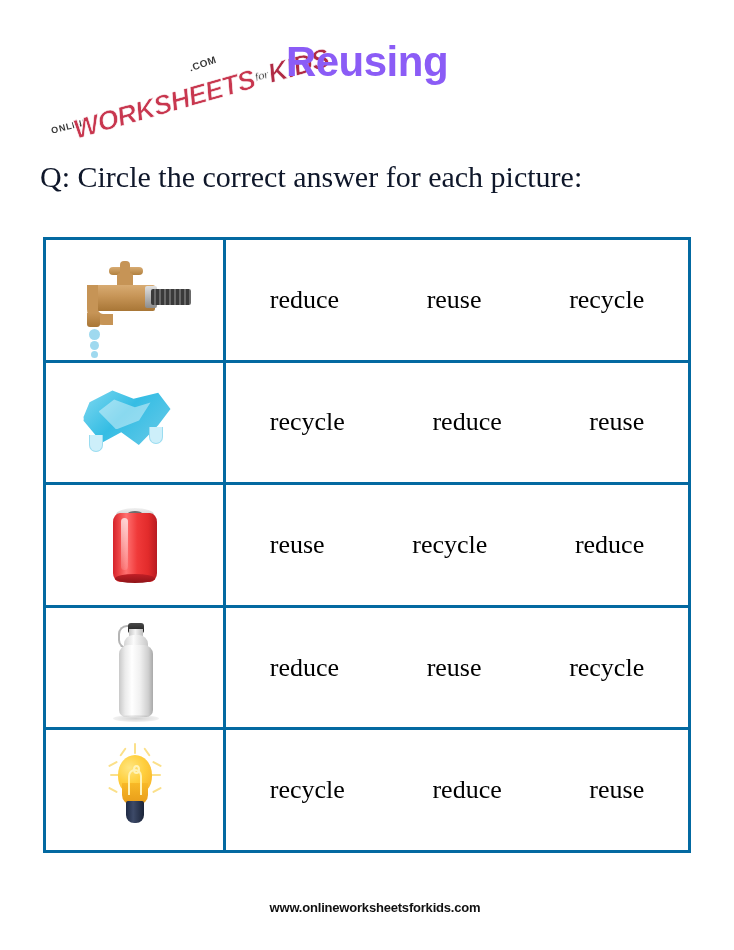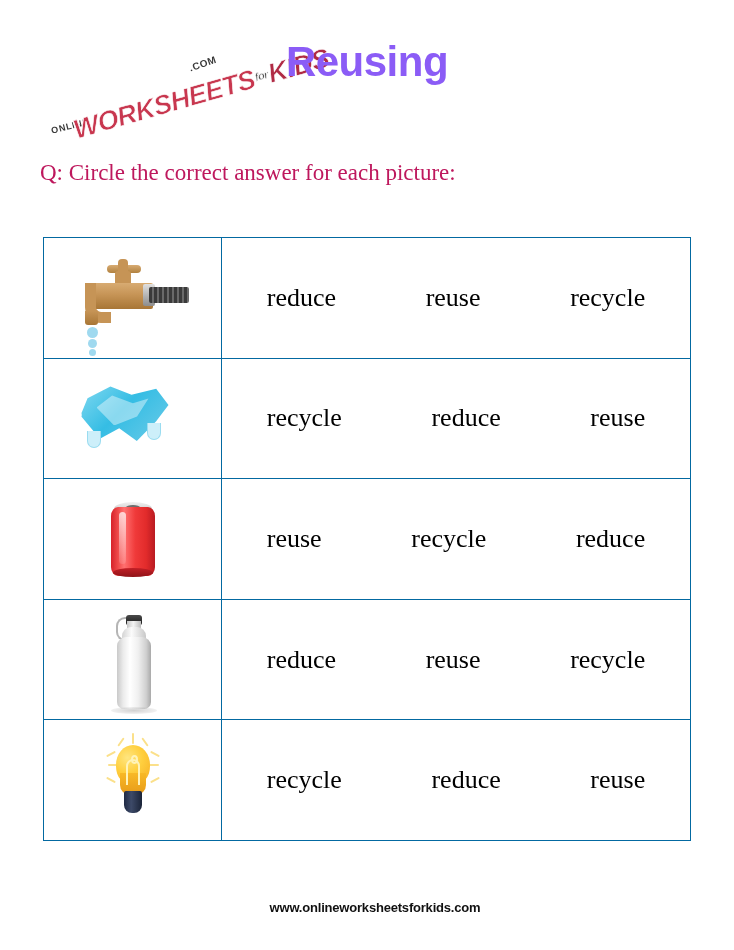--- a/index.html
+++ b/index.html
@@ -97,37 +97,37 @@
     border-radius: 2px;
     transform: rotate(-3deg);
   }
 
   
   .question {
     position: absolute;
     left: 40px;
     top: 160px;
     font-family: "Liberation Serif", serif;
-    font-size: 23px;
-    color: #be185d;
+    font-size: 30px;
+    color: #0f172a;
     white-space: nowrap;
   }
 
   
   .sheet-table {
     position: absolute;
     left: 43px;
     top: 237px;
     width: 648px;
     height: 598px;
     border-collapse: collapse;
     table-layout: fixed;
   }
   .sheet-table td {
-    border: 1px solid #0369a1;
+    border: 3px solid #0369a1;
     padding: 0;
     height: 119.6px;
   }
   .cell-pic {
     width: 177px;
     text-align: center;
     vertical-align: middle;
   }
   .cell-words {
     vertical-align: middle;

